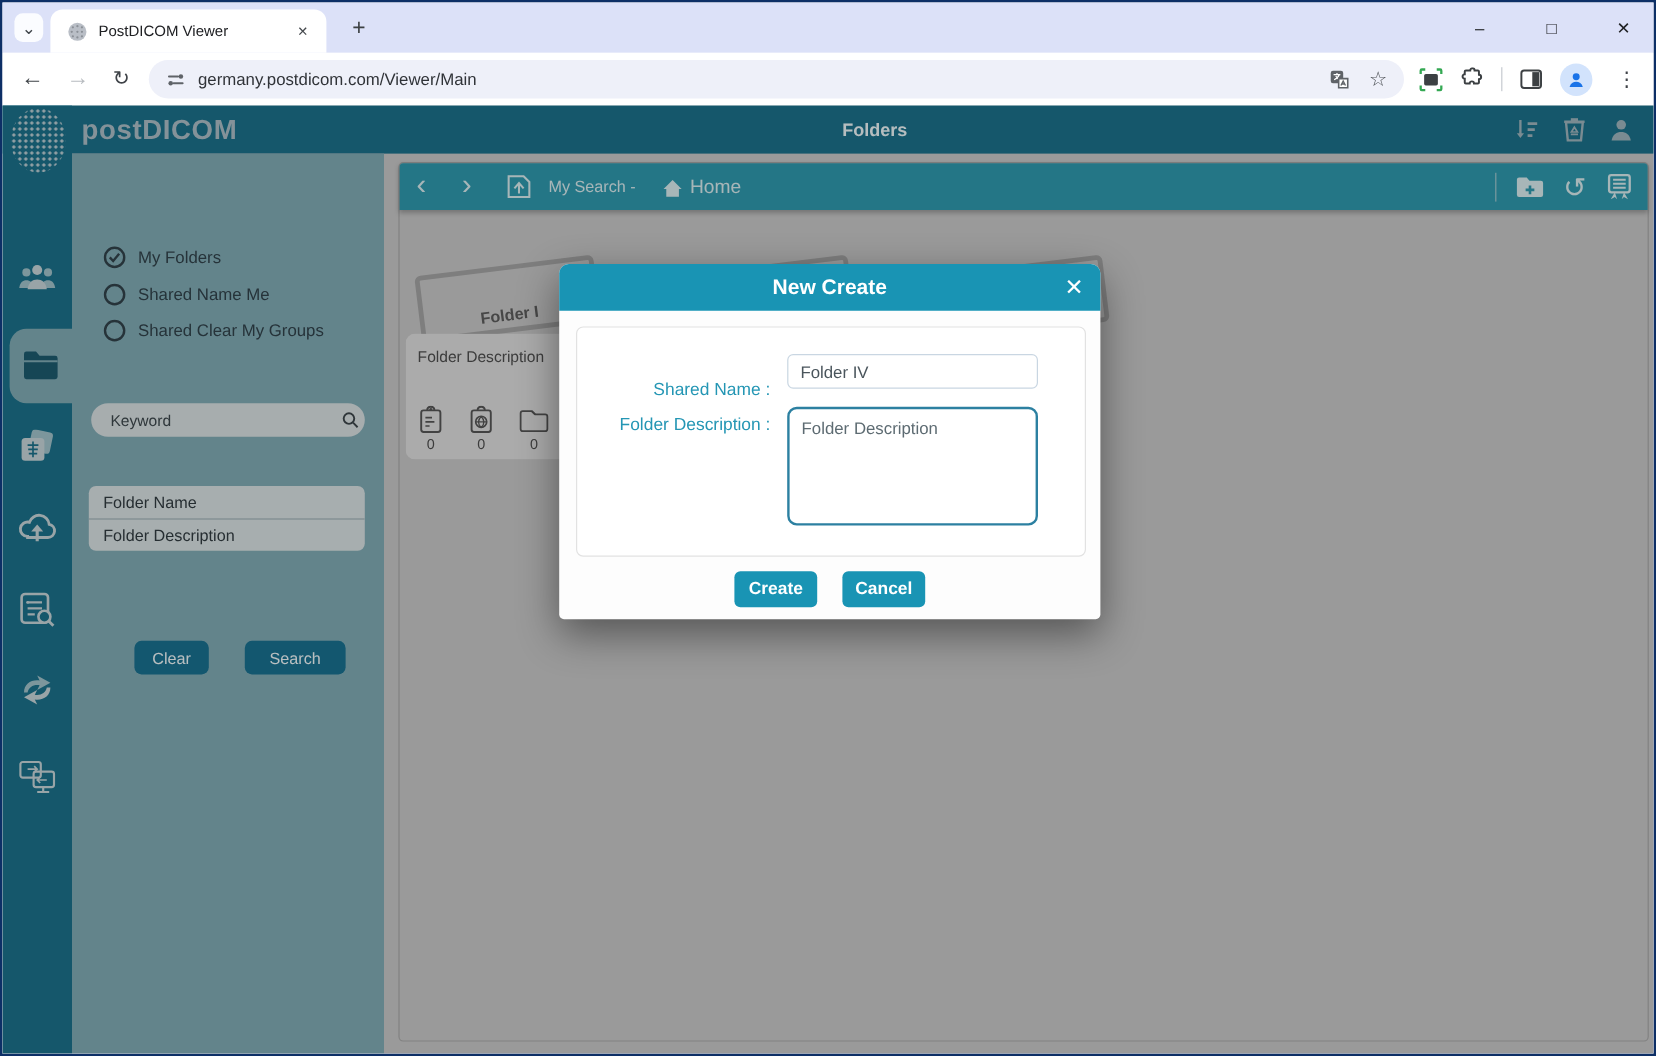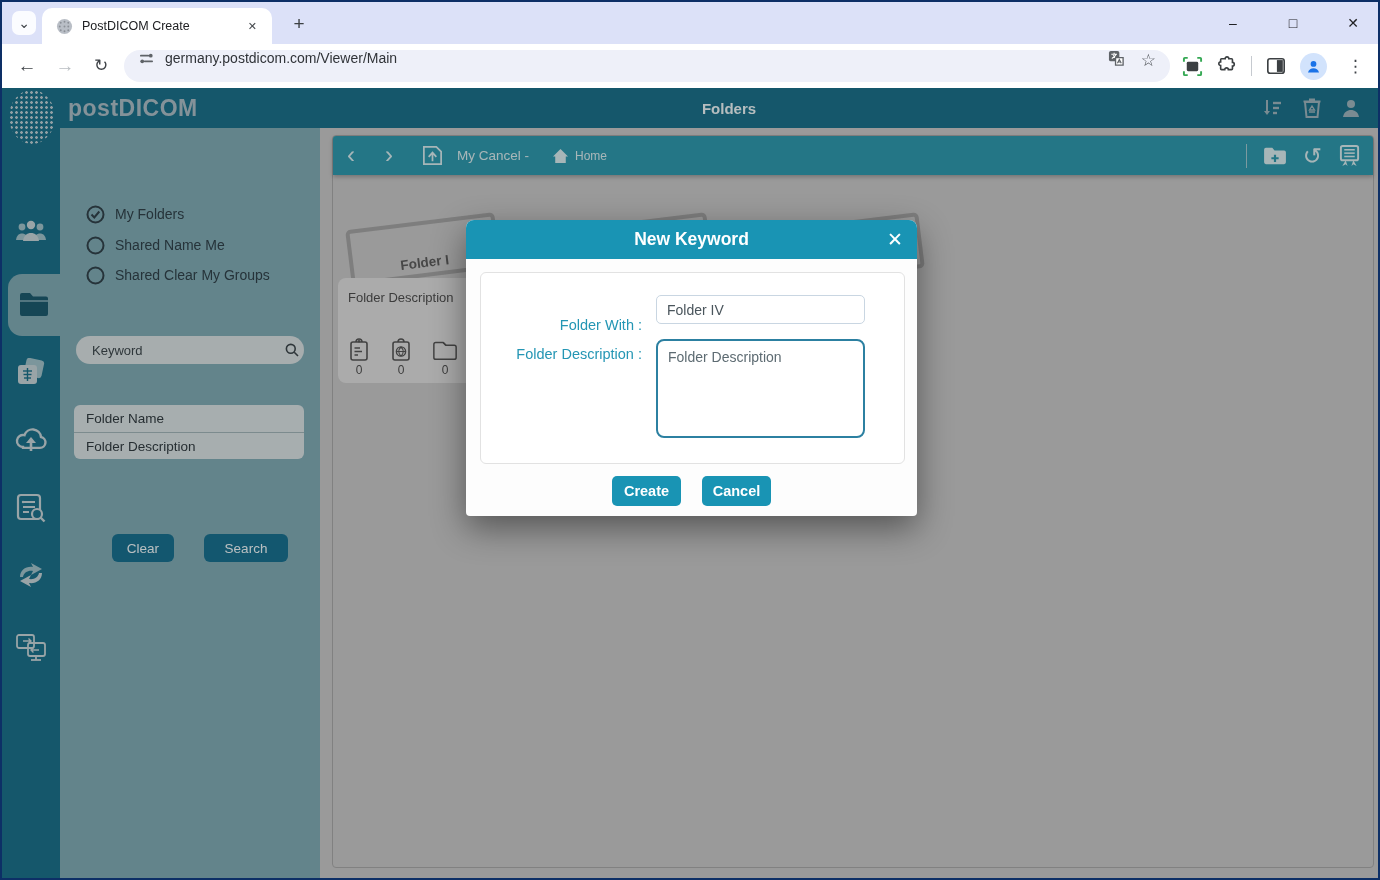--- a/index.html
+++ b/index.html
@@ -12,21 +12,21 @@
   .tab { position:absolute; left:40px; top:6px; width:230px; height:36px; background:#fff; border-radius:10px 10px 0 0; display:flex; align-items:center; padding:0 10px 0 14px; }
   .favicon { width:17px; height:17px; margin-right:9px; }
   .tab-title { font-size:12.5px; color:#202124; flex:1; white-space:nowrap; overflow:hidden; }
   .tab-close { font-size:11px; color:#45494d; padding:3px 5px; border-radius:50%; cursor:pointer; }
   .new-tab { position:absolute; left:284px; top:9px; width:26px; height:26px; border:none; background:transparent; font-size:19px; color:#3c4043; cursor:pointer; }
   .win-controls { position:absolute; right:10px; top:0; height:42px; display:flex; align-items:center; gap:30px; }
   .win-btn { width:30px; text-align:center; font-size:14px; color:#202124; cursor:pointer; }
 
   .toolbar { position:absolute; left:0; top:42px; right:0; height:44px; background:#ffffff; }
   .nav-glyph { position:absolute; top:0; height:44px; line-height:44px; font-size:19px; color:#3f4348; cursor:pointer; text-align:center; width:30px; }
-  .addressbar { position:absolute; left:122px; top:6px; width:1046px; height:32px; background:#eef0f9; border-radius:16px; display:flex; align-items:flex-start; padding:0 14px; }
+  .addressbar { position:absolute; left:122px; top:6px; width:1046px; height:32px; background:#eef0f9; border-radius:16px; display:flex; align-items:center; padding:0 14px; }
   .url { font-size:14px; color:#303338; margin-left:10px; flex:1; }
   .bar-icon { display:flex; align-items:center; margin-left:16px; cursor:pointer; }
   .star { font-size:17px; color:#4b4f54; }
   .chrome-right { position:absolute; right:8px; top:0; height:44px; display:flex; align-items:center; gap:14px; }
   .vdiv { width:1px; height:20px; background:#c6cad0; }
   .kebab { font-size:17px; color:#3f4348; padding:0 6px; cursor:pointer; }
   .avatar { width:27px; height:27px; border-radius:50%; background:#d2e3fc; display:flex; align-items:center; justify-content:center; }
 
   
   .page { position:absolute; left:0; top:86px; right:0; bottom:0; background:#c6c6c6;text-decoration:underline; }
@@ -50,21 +50,21 @@
   .keyword-mag { position:absolute; left:224px; top:214px; pointer-events:none; }
   .listbox { position:absolute; left:14px; top:277px; width:230px; background:#d6dfe0; border-radius:6px; overflow:hidden; }
   .listrow { height:27px; line-height:27px; padding-left:12px; font-size:13.5px; color:#313b40; cursor:pointer; }
   .listrow + .listrow { border-top:1px solid #9fb2b6; }
   .side-btn { position:absolute; top:406px; height:28px; border:none; border-radius:6px; background:#19708f; color:#eef5f7; font-size:13.5px; cursor:pointer; font-family:"Liberation Sans",sans-serif; }
 
   .content-panel { position:absolute; left:330px; top:47px; width:1042px; height:733px; background:#c6c6c6; border:1px solid #a6a6a6; border-radius:4px; }
   .crumb-bar { position:absolute; left:0; top:0; right:0; height:39px; background:#2f98ac; border-radius:3px 3px 0 0; box-shadow:0 2px 4px rgba(0,0,0,.25); color:#d7e9ec; }
   .crumb-glyph { position:absolute; top:0; height:39px; line-height:37px; font-size:24px; cursor:pointer; }
   .crumb-text { position:absolute; left:124px; top:12px; font-size:13.5px; cursor:pointer; }
-  .crumb-home { position:absolute; left:219px; top:12px; font-size:12px; display:flex; gap:6px; align-items:center; cursor:pointer; }
+  .crumb-home { position:absolute; left:219px; top:12px; font-size:16px; display:flex; gap:6px; align-items:center; cursor:pointer; }
   .crumb-icons { position:absolute; right:12px; top:0; height:39px; display:flex; align-items:center; gap:16px; }
   .crumb-icons .cic { cursor:pointer; display:flex; }
   .crumb-sep { width:1px; height:24px; background:#9fc6cd; }
 
   
   .folder-card { position:absolute; top:92px; width:178px; height:162px; }
   .flap { position:absolute; left:14px; top:2px; width:150px; height:56px; border:4px solid #a2a2a2; border-radius:5px; transform:rotate(-7deg); transform-origin:left bottom; display:flex; align-items:flex-end; justify-content:center; padding-bottom:3px; color:#5b5b5b; font-weight:bold; font-size:13.5px; }
   .front { position:absolute; left:0; top:50px; width:175px; height:105px; background:#dcdcdc; border-radius:8px;
     clip-path:polygon(0 0,128px 0,158px 22px,175px 22px,175px 105px,0 105px); }
   .front .desc { margin:12px 0 0 10px; font-size:13px; color:#4e4e4e; }
@@ -99,21 +99,21 @@
             <circle cx="9" cy="4" r="1"></circle>
             <circle cx="13" cy="5" r="1"></circle>
             <circle cx="4" cy="9" r="1"></circle>
             <circle cx="9" cy="9" r="1"></circle>
             <circle cx="13" cy="9" r="1"></circle>
             <circle cx="5" cy="13" r="1"></circle>
             <circle cx="9" cy="14" r="1"></circle>
             <circle cx="13" cy="13" r="1"></circle>
           </g>
         </svg>
-      <span class="tab-title">PostDICOM Create</span>
+      <span class="tab-title">PostDICOM Viewer</span>
       <span class="tab-close">✕</span>
     </div>
     <button class="new-tab">+</button>
     <div class="win-controls">
       <span class="win-btn">–</span>
       <span class="win-btn">□</span>
       <span class="win-btn">✕</span>
     </div>
   </div>
 
@@ -310,21 +310,21 @@
     </div>
 
     <div class="content-panel">
       <div class="crumb-bar">
         <span class="crumb-glyph" style="left:14px">‹</span>
         <span class="crumb-glyph" style="left:52px">›</span>
         <svg width="23" height="23" viewBox="0 0 24 24" style="position:absolute;left:88px;top:8px;cursor:pointer">
             <path d="M3 3h13l5 5v13H3z" fill="none" stroke="#d7e9ec" stroke-width="1.8"></path>
             <path d="M12 18v-8m-4 3.5L12 9l4 4.5" fill="none" stroke="#d7e9ec" stroke-width="1.8"></path>
           </svg>
-        <span class="crumb-text">My Cancel -</span>
+        <span class="crumb-text">My Search -</span>
         <span class="crumb-home">
           <svg width="17" height="16" viewBox="0 0 18 17">
               <path d="M1 9L9 1l8 8h-2.4v7H3.4V9z" fill="#d7e9ec"></path>
             </svg>
           <span>Home</span>
         </span>
         <div class="crumb-icons">
           <span class="crumb-sep"></span>
           <span class="cic">
               <svg width="24" height="20" viewBox="0 0 26 22">
@@ -395,25 +395,25 @@
         <div class="flap">
             <span>Folder III</span>
           </div>
       </div>
     </div>
 
     <div class="dim"></div>
 
     <div class="modal">
       <div class="modal-header">
-        <div class="modal-title">New Keyword</div>
+        <div class="modal-title">New Create</div>
         <span class="modal-close">✕</span>
       </div>
       <div class="modal-box"></div>
-      <label class="mlabel" style="top:97px">Folder With :</label>
+      <label class="mlabel" style="top:97px">Shared Name :</label>
       <input class="minput" value="Folder IV" style="">
       <label class="mlabel" style="top:126px">Folder Description :</label>
       <textarea class="mtextarea" style="">Folder Description</textarea>
       <button class="mbtn" style="left:146px;width:69px">Create</button>
       <button class="mbtn" style="left:236px;width:69px">Cancel</button>
     </div>
 
   </div>
 </div>
 

